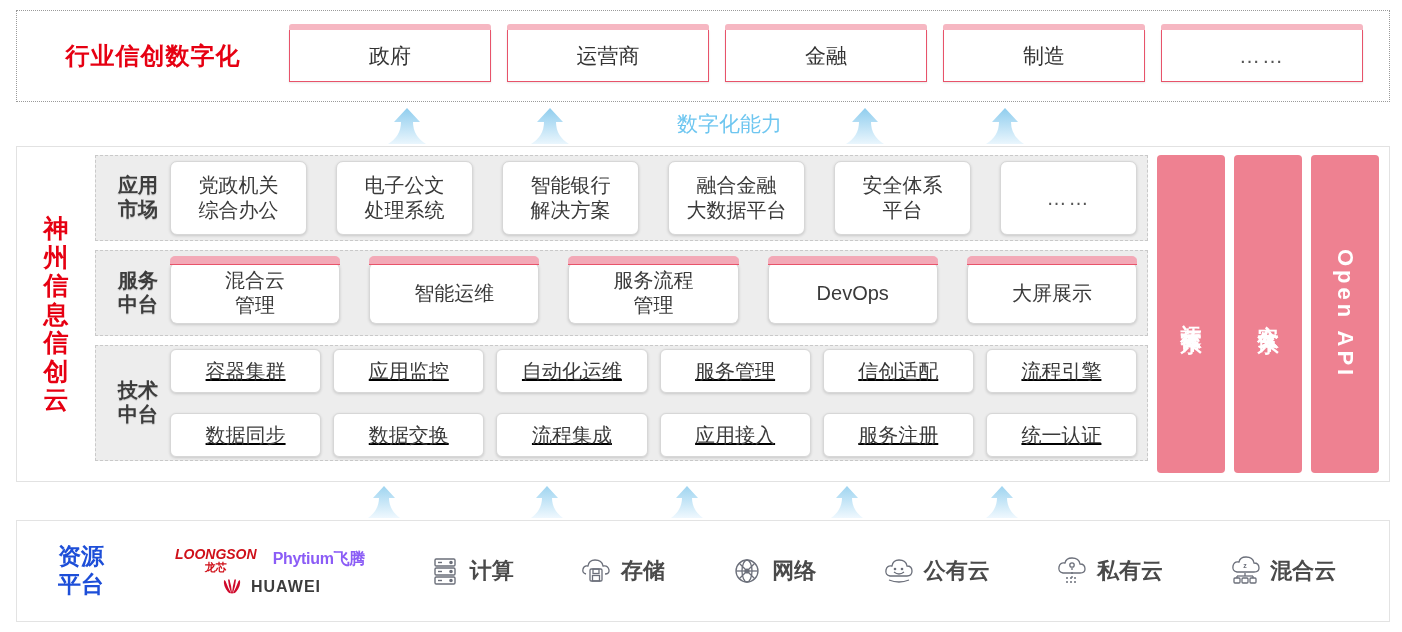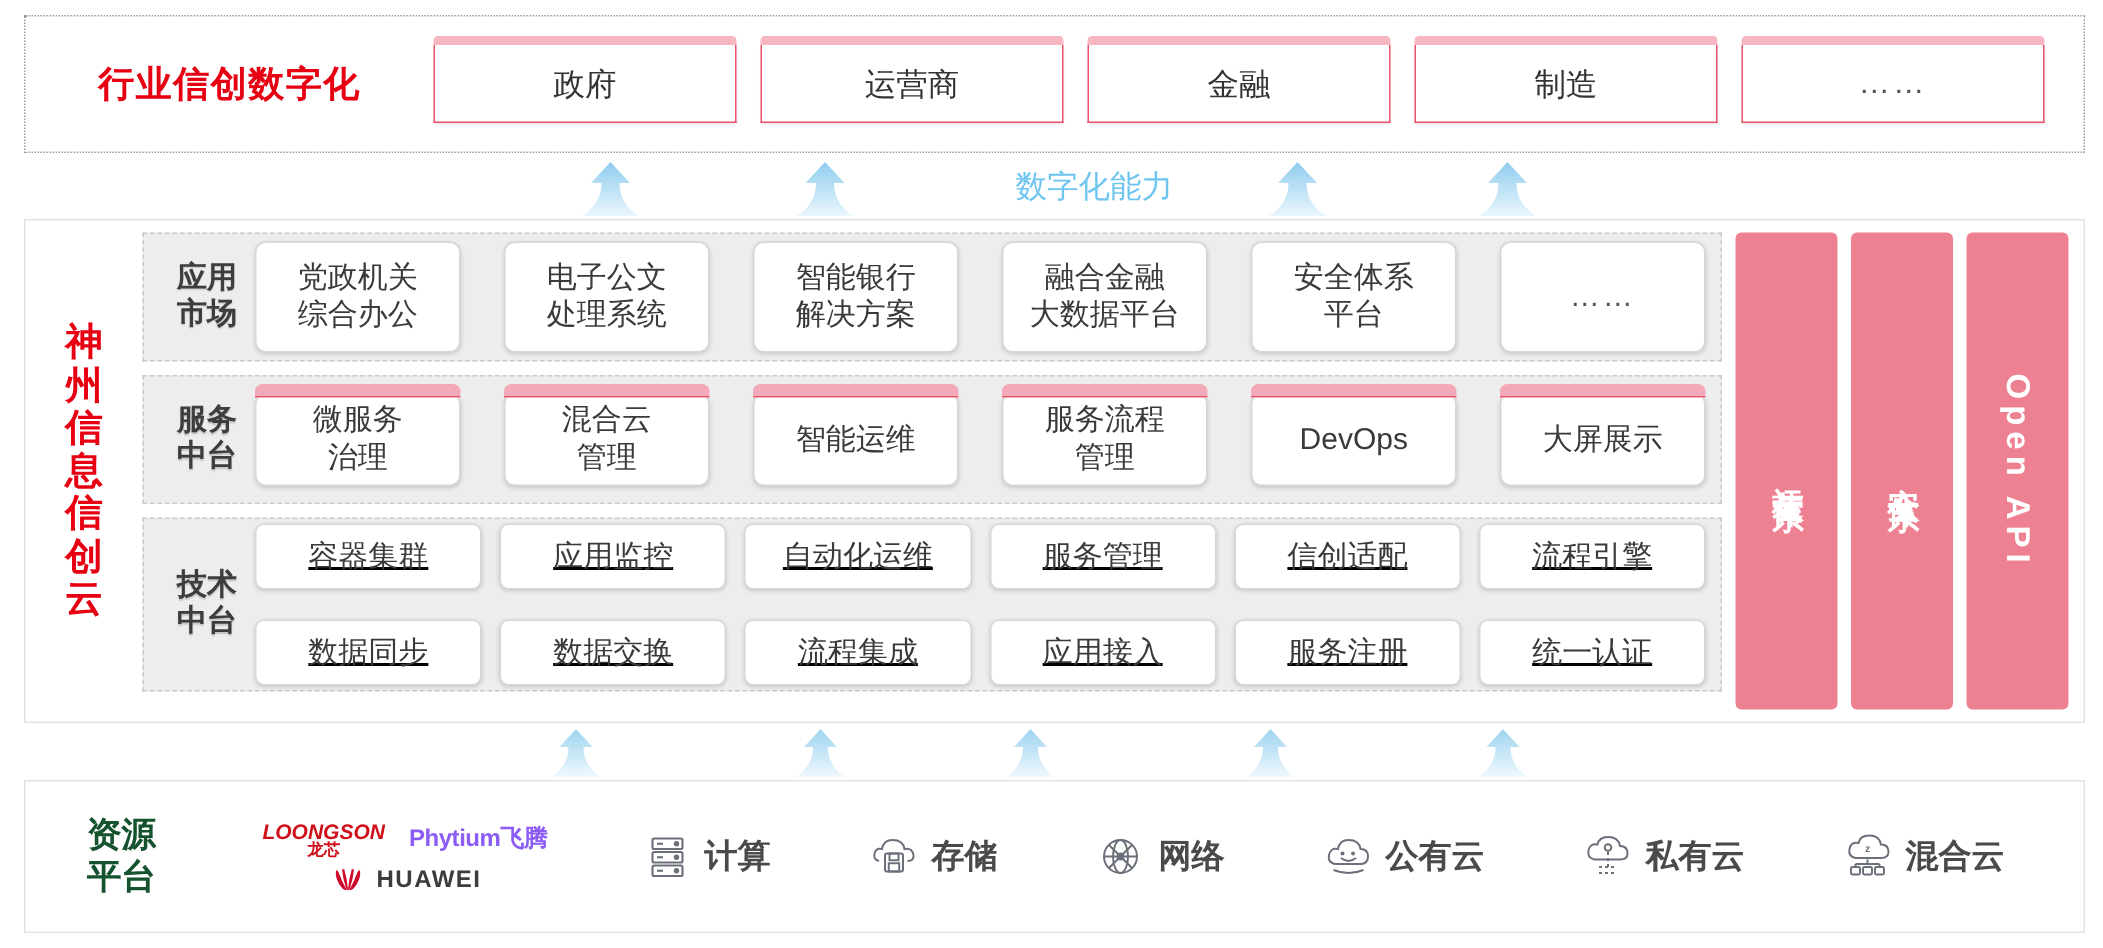--- a/index.html
+++ b/index.html
@@ -158,21 +158,21 @@
   
   .res-panel {
     position: absolute; left: 16px; top: 520px;
     width: 1374px; height: 102px;
     border: 1px solid #e3e3e3;
     background: #fff;
     display: flex; align-items: center;
   }
   .res-title {
     width: 128px; flex: none; text-align: center;
-    font-size: 23px; font-weight: bold; color: #14532d; line-height: 1.2;
+    font-size: 23px; font-weight: bold; color: #1d4ed8; line-height: 1.2;
   }
   .res-title span { display: block; }
 
   .logos {
     width: 250px; flex: none;
     display: flex; flex-direction: column; align-items: center; gap: 5px;
   }
   .logo-row1 { display: flex; align-items: center; gap: 16px; }
   .logo-loongson { display: flex; flex-direction: column; align-items: center; line-height: 1; }
   .logo-loongson .en {
@@ -280,23 +280,20 @@
           </div>
         </div>
 
         <div class="band band-svc">
           <div class="band-label">
             <span>服务</span>
             <span>中台</span>
           </div>
           <div class="band-cells">
             <div class="cell cell-svc accent">
-              <div><span>微服务</span><br><span>治理</span></div>
-            </div>
-            <div class="cell cell-svc accent">
               <div><span>混合云</span><br><span>管理</span></div>
             </div>
             <div class="cell cell-svc accent">智能运维</div>
             <div class="cell cell-svc accent">
               <div><span>服务流程</span><br><span>管理</span></div>
             </div>
             <div class="cell cell-svc accent">DevOps</div>
             <div class="cell cell-svc accent">大屏展示</div>
           </div>
         </div>

